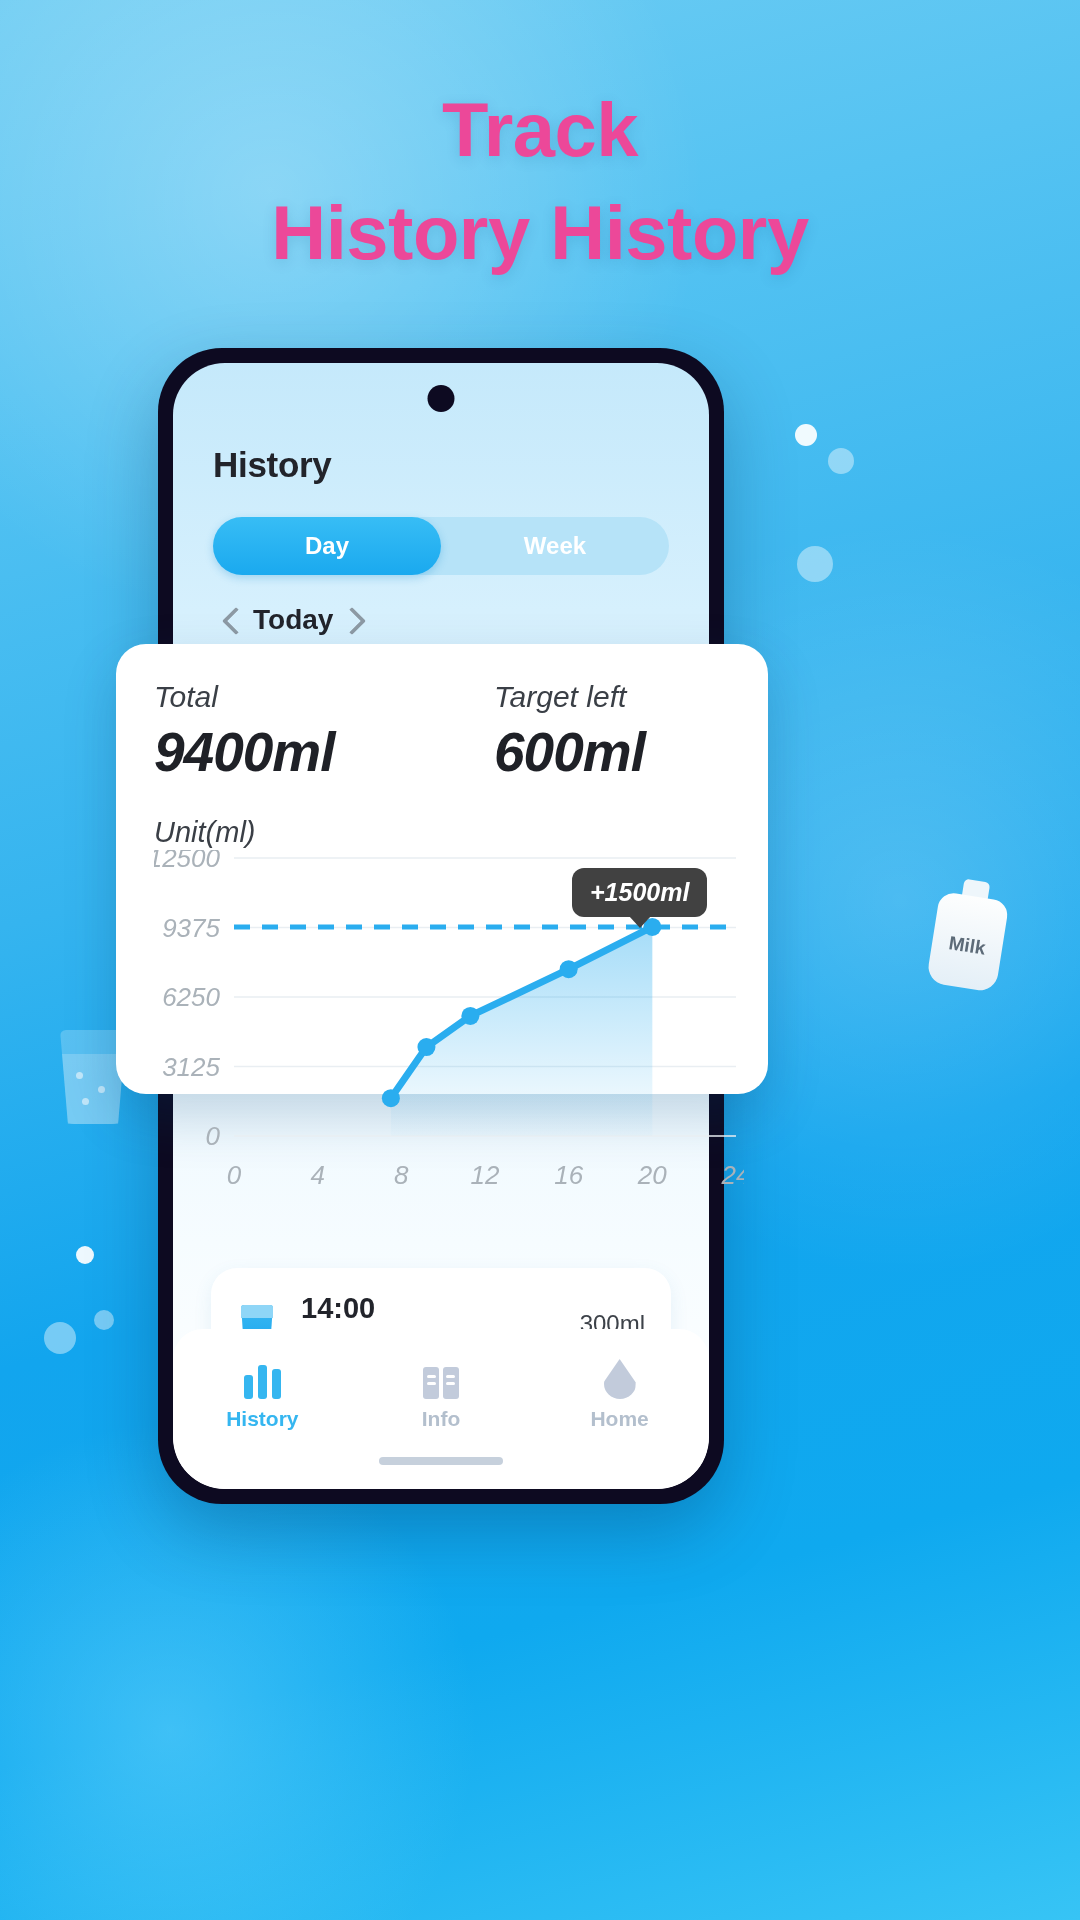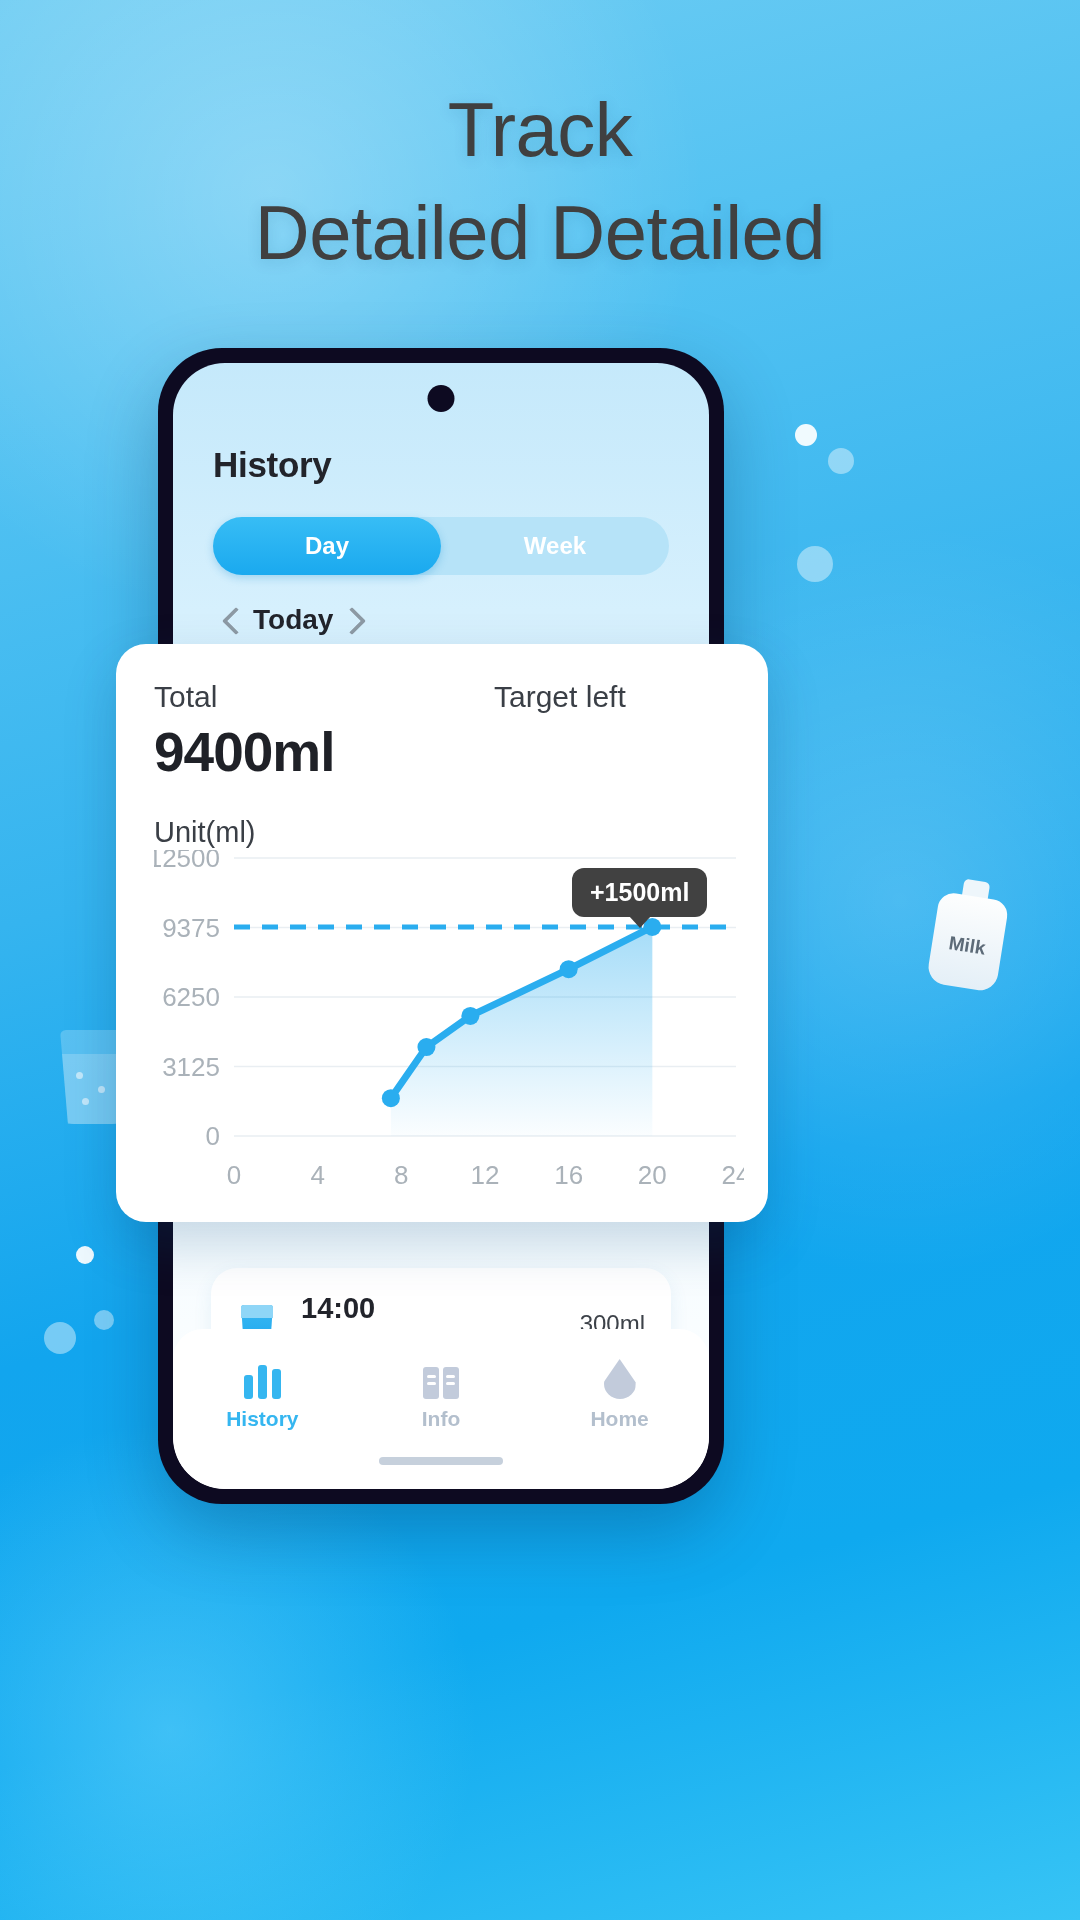--- a/index.html
+++ b/index.html
@@ -23,22 +23,22 @@
   .glow-c { width: 620px; height: 620px; left: -140px; bottom: -120px;
     background: radial-gradient(circle, rgba(120,220,255,0.45) 0%, rgba(120,220,255,0) 70%); }
 
   .bubble { position: absolute; border-radius: 50%; background: rgba(255,255,255,0.92); }
   .bubble.soft { background: rgba(255,255,255,0.42); }
 
   
   .headline {
     position: absolute; left: 0; right: 0; top: 78px;
     text-align: center;
-    color: #404040;
-    font-weight: normal;
+    color: #ec4899;
+    font-weight: bold;
     font-size: 76px;
     line-height: 1.36;
     letter-spacing: -0.5px;
     text-shadow: 0 3px 14px rgba(0,80,130,0.16);
   }
   .headline .l1 { display: block; }
   .headline .l2 { display: block; }
 
   
   .phone {
@@ -161,25 +161,26 @@
   .home-indicator {
     position: absolute; left: 50%; transform: translateX(-50%);
     bottom: 24px; width: 124px; height: 8px; border-radius: 4px;
     background: #c6d0dc;
   }
 
   
   .chart-card {
     position: absolute;
     left: 116px; top: 644px;
-    width: 652px; height: 578px;
+    width: 652px; height: 450px;
     background: #ffffff;
     border-radius: 30px;
     box-shadow: 0 22px 54px rgba(6,70,120,0.20);
     padding: 36px 38px 0 38px;
+    font-style: italic;
   }
   .stats { display: flex; }
   .stat { width: 50%; }
   .stat.right { padding-left: 52px; }
   .stat-label { font-size: 30px; color: #3a3f46; }
   .stat-value { font-size: 55px; font-weight: bold; color: #1f2127; margin-top: 6px; letter-spacing: -1px; }
   .unit-label { font-size: 29px; color: #3a3f46; margin-top: 32px; }
 
   .plot { position: absolute; left: 38px; right: 24px; top: 206px; height: 350px; }
   .plot svg { width: 100%; height: 100%; display: block; }
@@ -242,21 +243,21 @@
 
 <div class="glass-deco">
   <div class="fill"></div>
   <div class="dot" style="left:16px; top:42px;"></div>
   <div class="dot" style="left:38px; top:56px;"></div>
   <div class="dot" style="left:22px; top:68px;"></div>
 </div>
 
 <h1 class="headline">
   <span class="l1">Track</span>
-  <span class="l2">Detailed Detailed</span>
+  <span class="l2">History History</span>
 </h1>
 
 <div class="milk">
   <div class="neck"></div>
   <div class="bod"></div>
   <div class="lbl">Milk</div>
 </div>
 
 <div class="phone">
   <div class="phone-screen">
@@ -324,20 +325,21 @@
 </div>
 
 <div class="chart-card">
   <div class="stats">
     <div class="stat">
       <div class="stat-label">Total</div>
       <div class="stat-value">9400ml</div>
     </div>
     <div class="stat right">
       <div class="stat-label">Target left</div>
+      <div class="stat-value">600ml</div>
     </div>
   </div>
   <div class="unit-label">Unit(ml)</div>
 
   <div class="plot">
     <svg id="chart-svg" viewBox="0 0 590 350" preserveAspectRatio="none">
         <defs>
           <linearGradient id="areaGrad" x1="0" y1="0" x2="0" y2="1">
             <stop offset="0%" stop-color="#2aadef" stop-opacity="0.42"></stop>
             <stop offset="100%" stop-color="#2aadef" stop-opacity="0.02"></stop>

